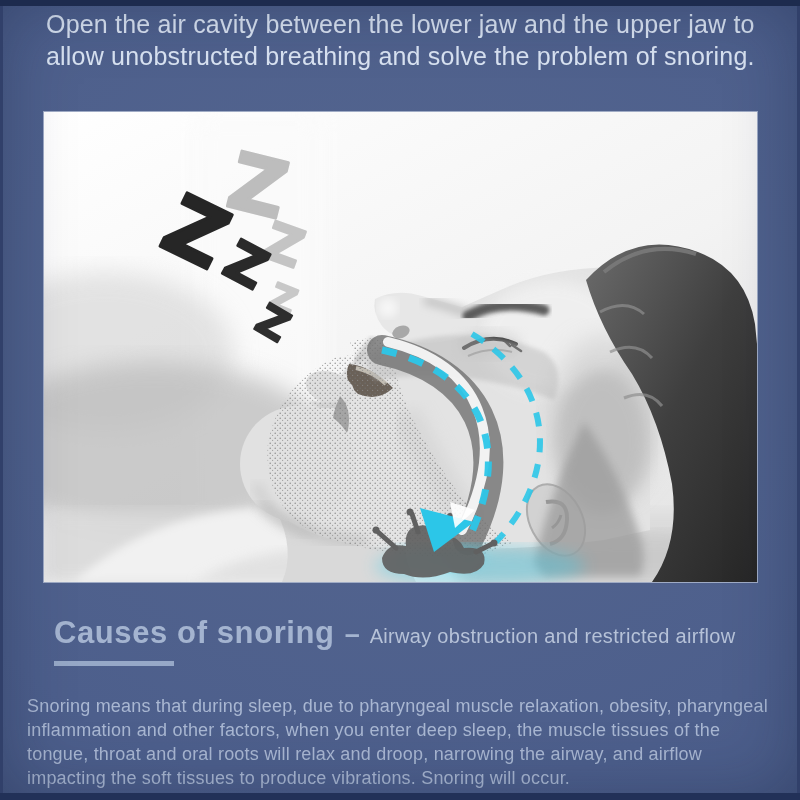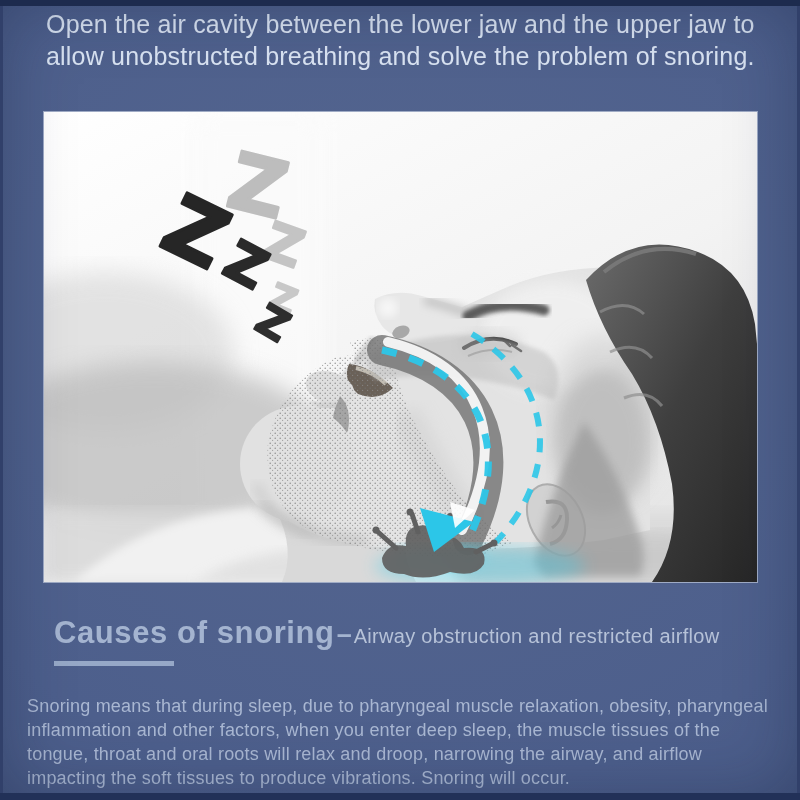--- a/index.html
+++ b/index.html
@@ -18,21 +18,21 @@
     position:absolute;left:46px;top:8px;width:714px;margin:0;
     font-size:25px;line-height:32px;color:#d9e3f2;letter-spacing:.2px;
   }
   .photo{
     position:absolute;left:44px;top:112px;width:713px;height:470px;
     background:#f4f4f4;outline:1.5px solid rgba(225,233,244,.55);
   }
   .photo svg{display:block;width:100%;height:100%;}
   .causes-row{
     position:absolute;left:54px;top:615px;right:30px;
-    display:flex;align-items:baseline;gap:2px;white-space:nowrap;
+    display:flex;align-items:baseline;gap:10px;white-space:nowrap;
   }
   .causes-heading{font-size:31px;font-weight:bold;color:#a4b4d0;letter-spacing:.6px;}
   .causes-dash{font-size:27px;font-weight:bold;color:#a4b4d0;}
   .causes-subtitle{font-size:20px;color:#b6c2d8;letter-spacing:.3px;text-align:right;}
   .causes-underline{
     position:absolute;left:54px;top:661px;width:120px;height:5px;
     background:#9fb0cd;opacity:.9;
   }
   .causes-body{
     position:absolute;left:27px;right:27px;top:694px;margin:0;

